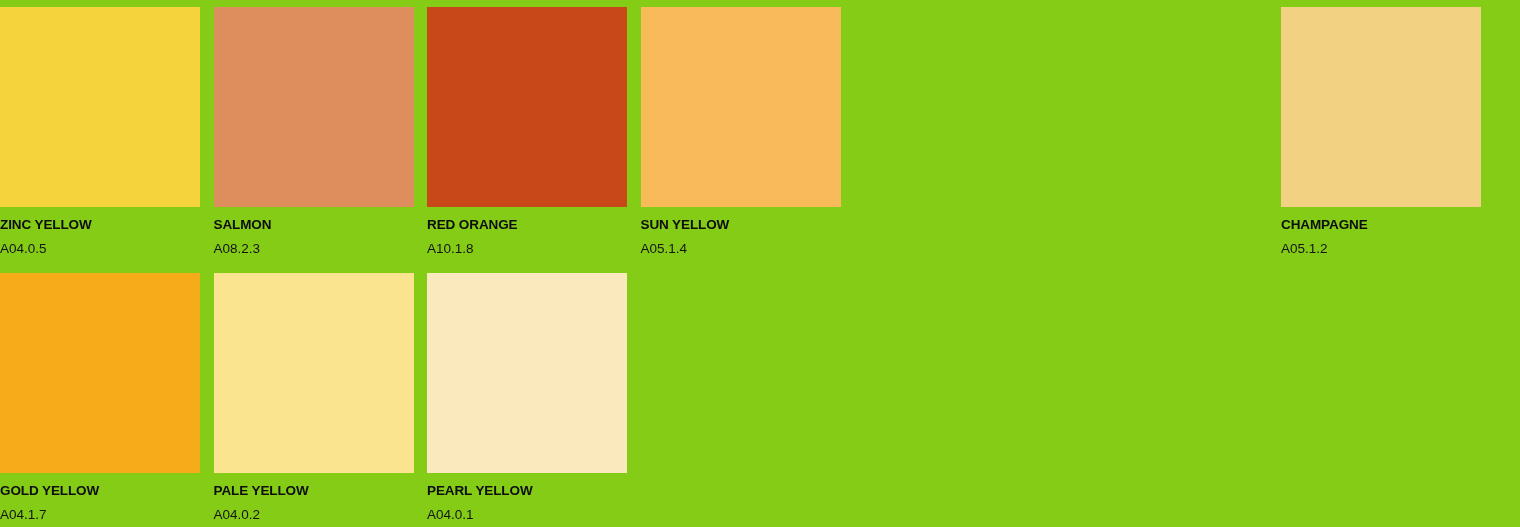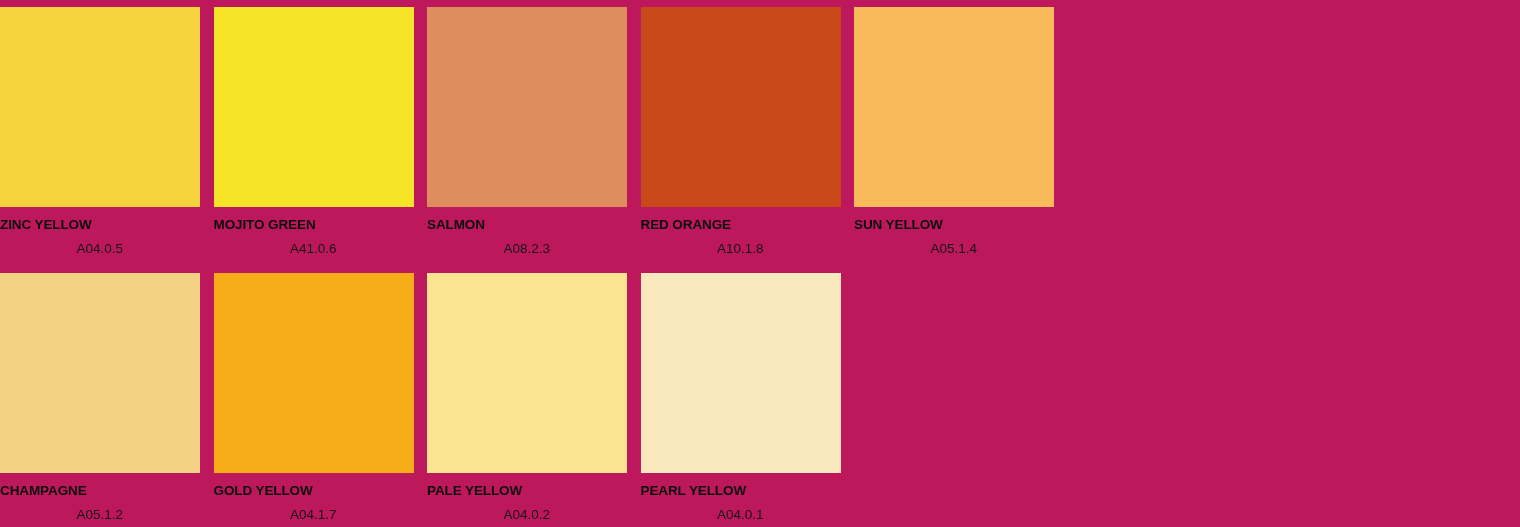--- a/index.html
+++ b/index.html
@@ -13,21 +13,21 @@
     height: 527px;
     overflow: hidden;
     font-family: "Liberation Sans", sans-serif;
     -webkit-font-smoothing: antialiased;
   }
 
   #palette-sheet {
     position: relative;
     width: 1520px;
     height: 527px;
-    background: #be185d;
+    background: #84cc16;
   }
 
   .swatch-grid {
     position: absolute;
     left: 0;
     top: 0;
     width: 1520px;
     display: grid;
     grid-template-columns: repeat(7, 213.5px);
     grid-auto-rows: 266px;
@@ -67,43 +67,37 @@
 
   .swatch-code {
     display: block;
     margin-top: 9px;
     font-family: "Liberation Sans", sans-serif;
     font-size: 13.5px;
     font-weight: 400;
     color: #141414;
     line-height: 15px;
     white-space: nowrap;
-    text-align: center;
   }
 
   
   .row-2 .swatch-chip {
     height: 200px;
     margin-top: 7px;
   }
 </style>
 </head>
 <body>
 
 <div id="palette-sheet">
   <div class="swatch-grid">
       <div class="swatch-cell row-1">
         <span class="swatch-chip" style="background-color: rgb(245, 211, 60);"></span>
         <span class="swatch-name">ZINC YELLOW</span>
         <span class="swatch-code">A04.0.5</span>
-      </div>
-      <div class="swatch-cell row-1">
-        <span class="swatch-chip" style="background-color: rgb(247, 227, 39);"></span>
-        <span class="swatch-name">MOJITO GREEN</span>
-        <span class="swatch-code">A41.0.6</span>
       </div>
       <div class="swatch-cell row-1">
         <span class="swatch-chip" style="background-color: rgb(221, 142, 92);"></span>
         <span class="swatch-name">SALMON</span>
         <span class="swatch-code">A08.2.3</span>
       </div>
       <div class="swatch-cell row-1">
         <span class="swatch-chip" style="background-color: rgb(200, 72, 26);"></span>
         <span class="swatch-name">RED ORANGE</span>
         <span class="swatch-code">A10.1.8</span>

